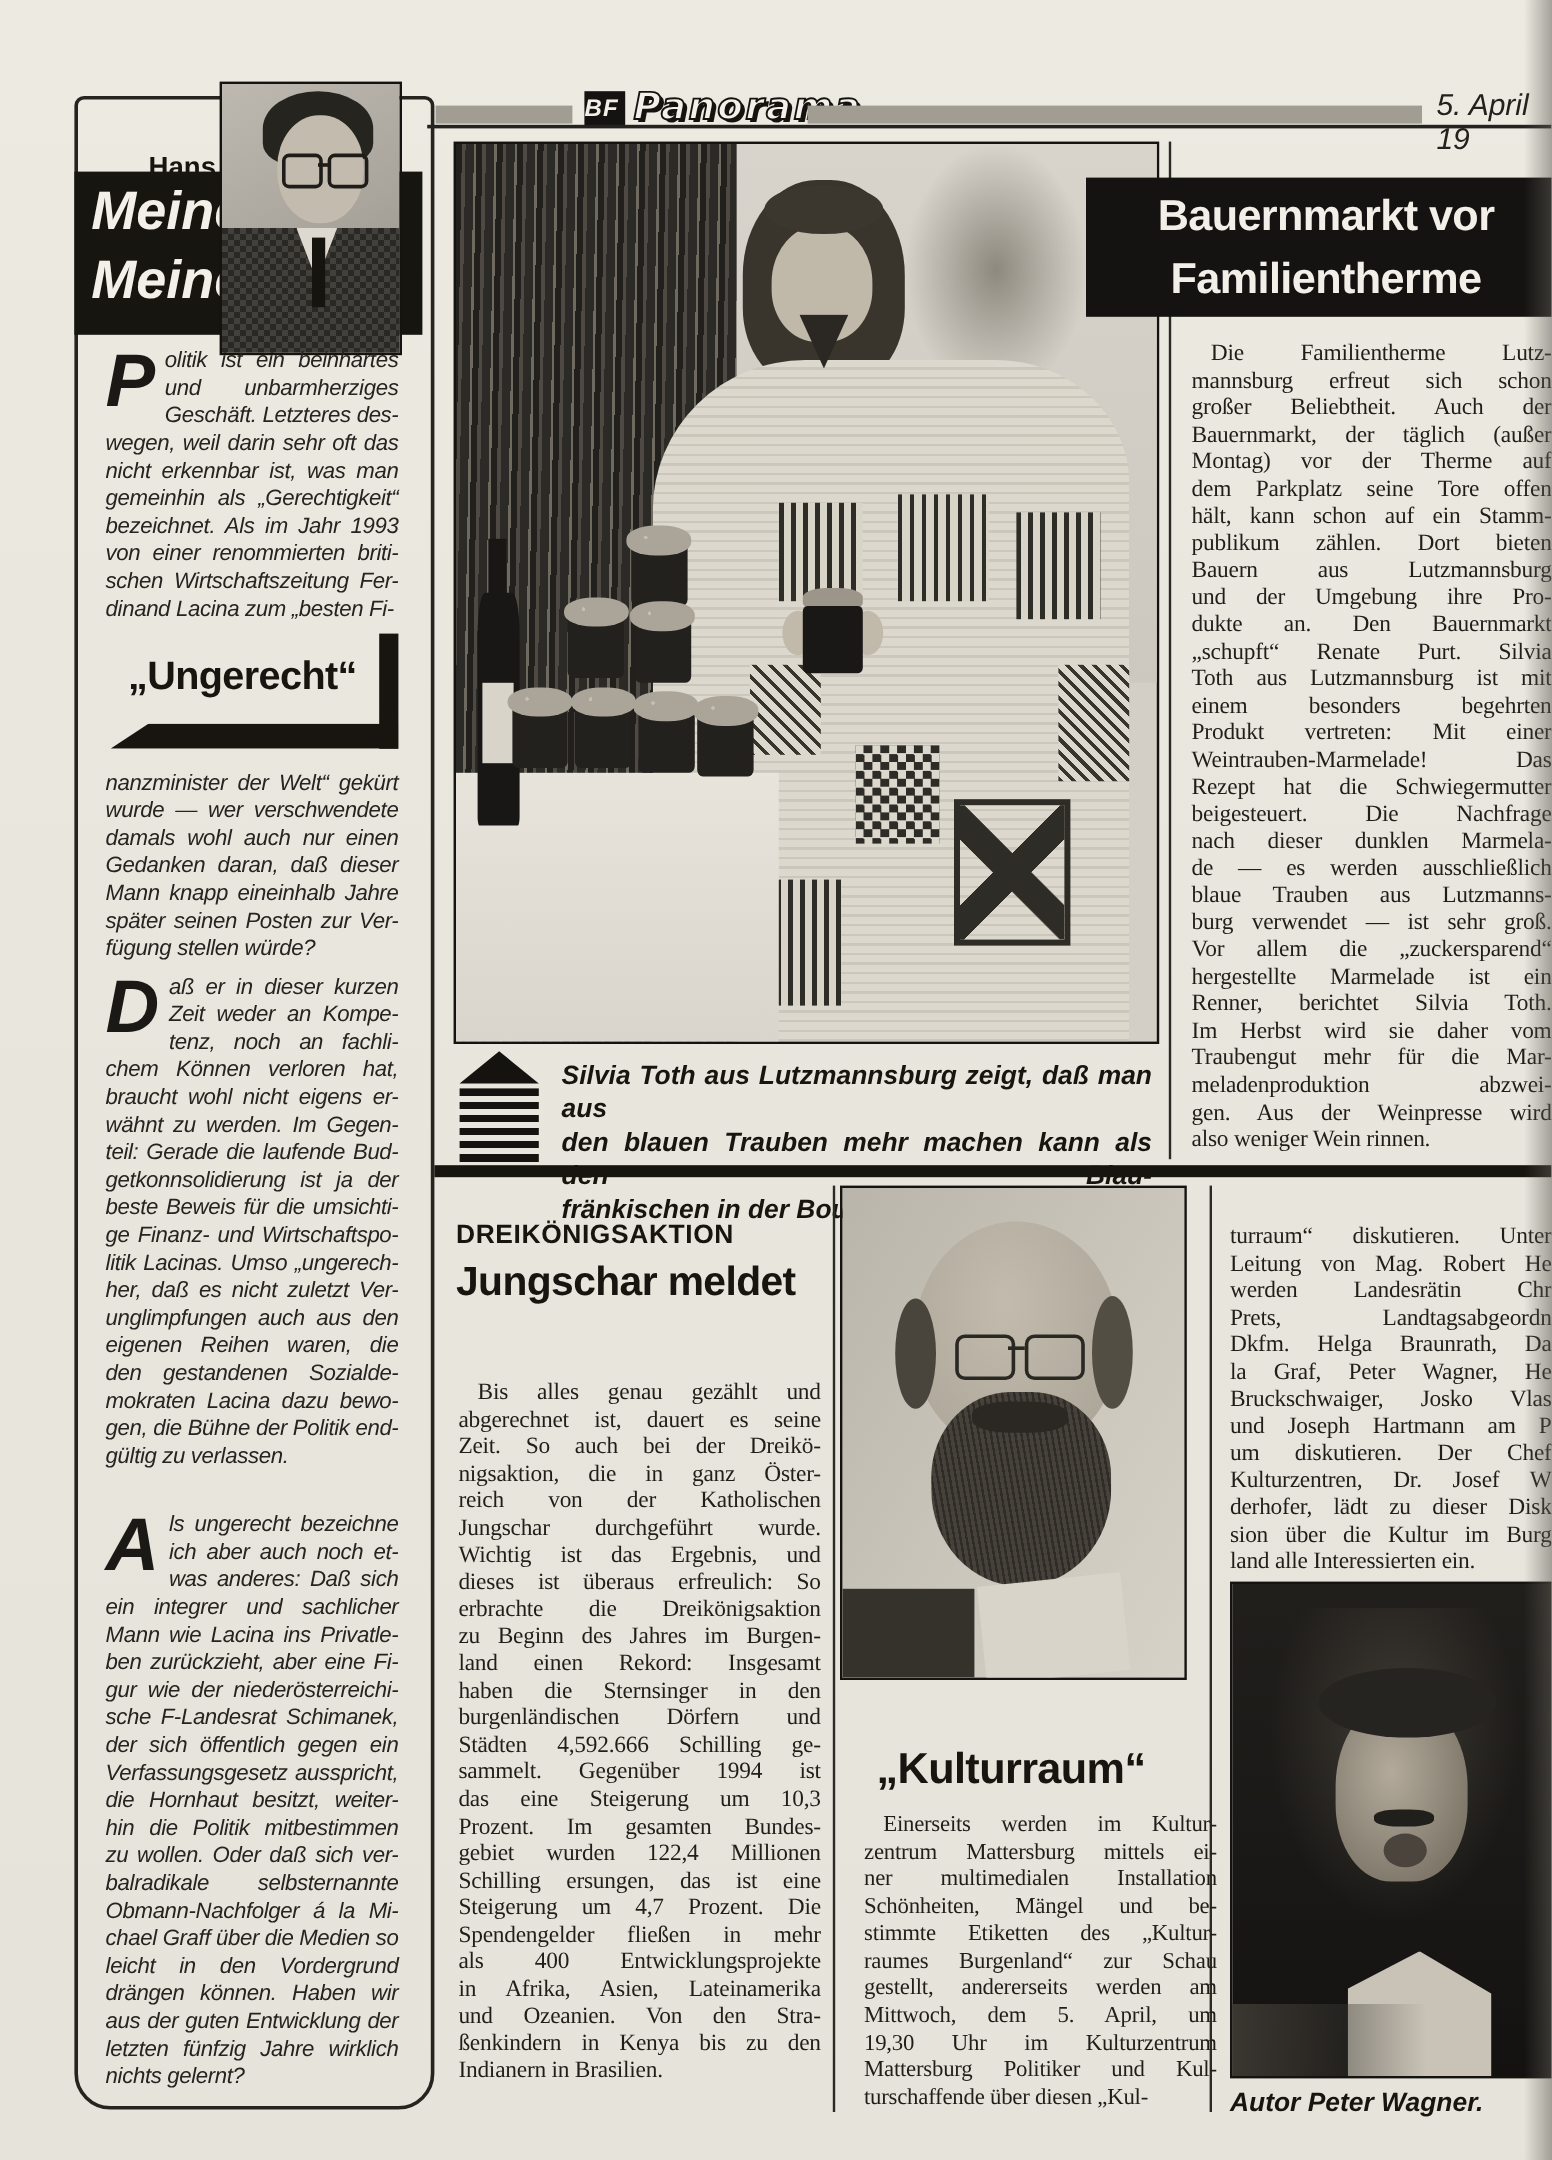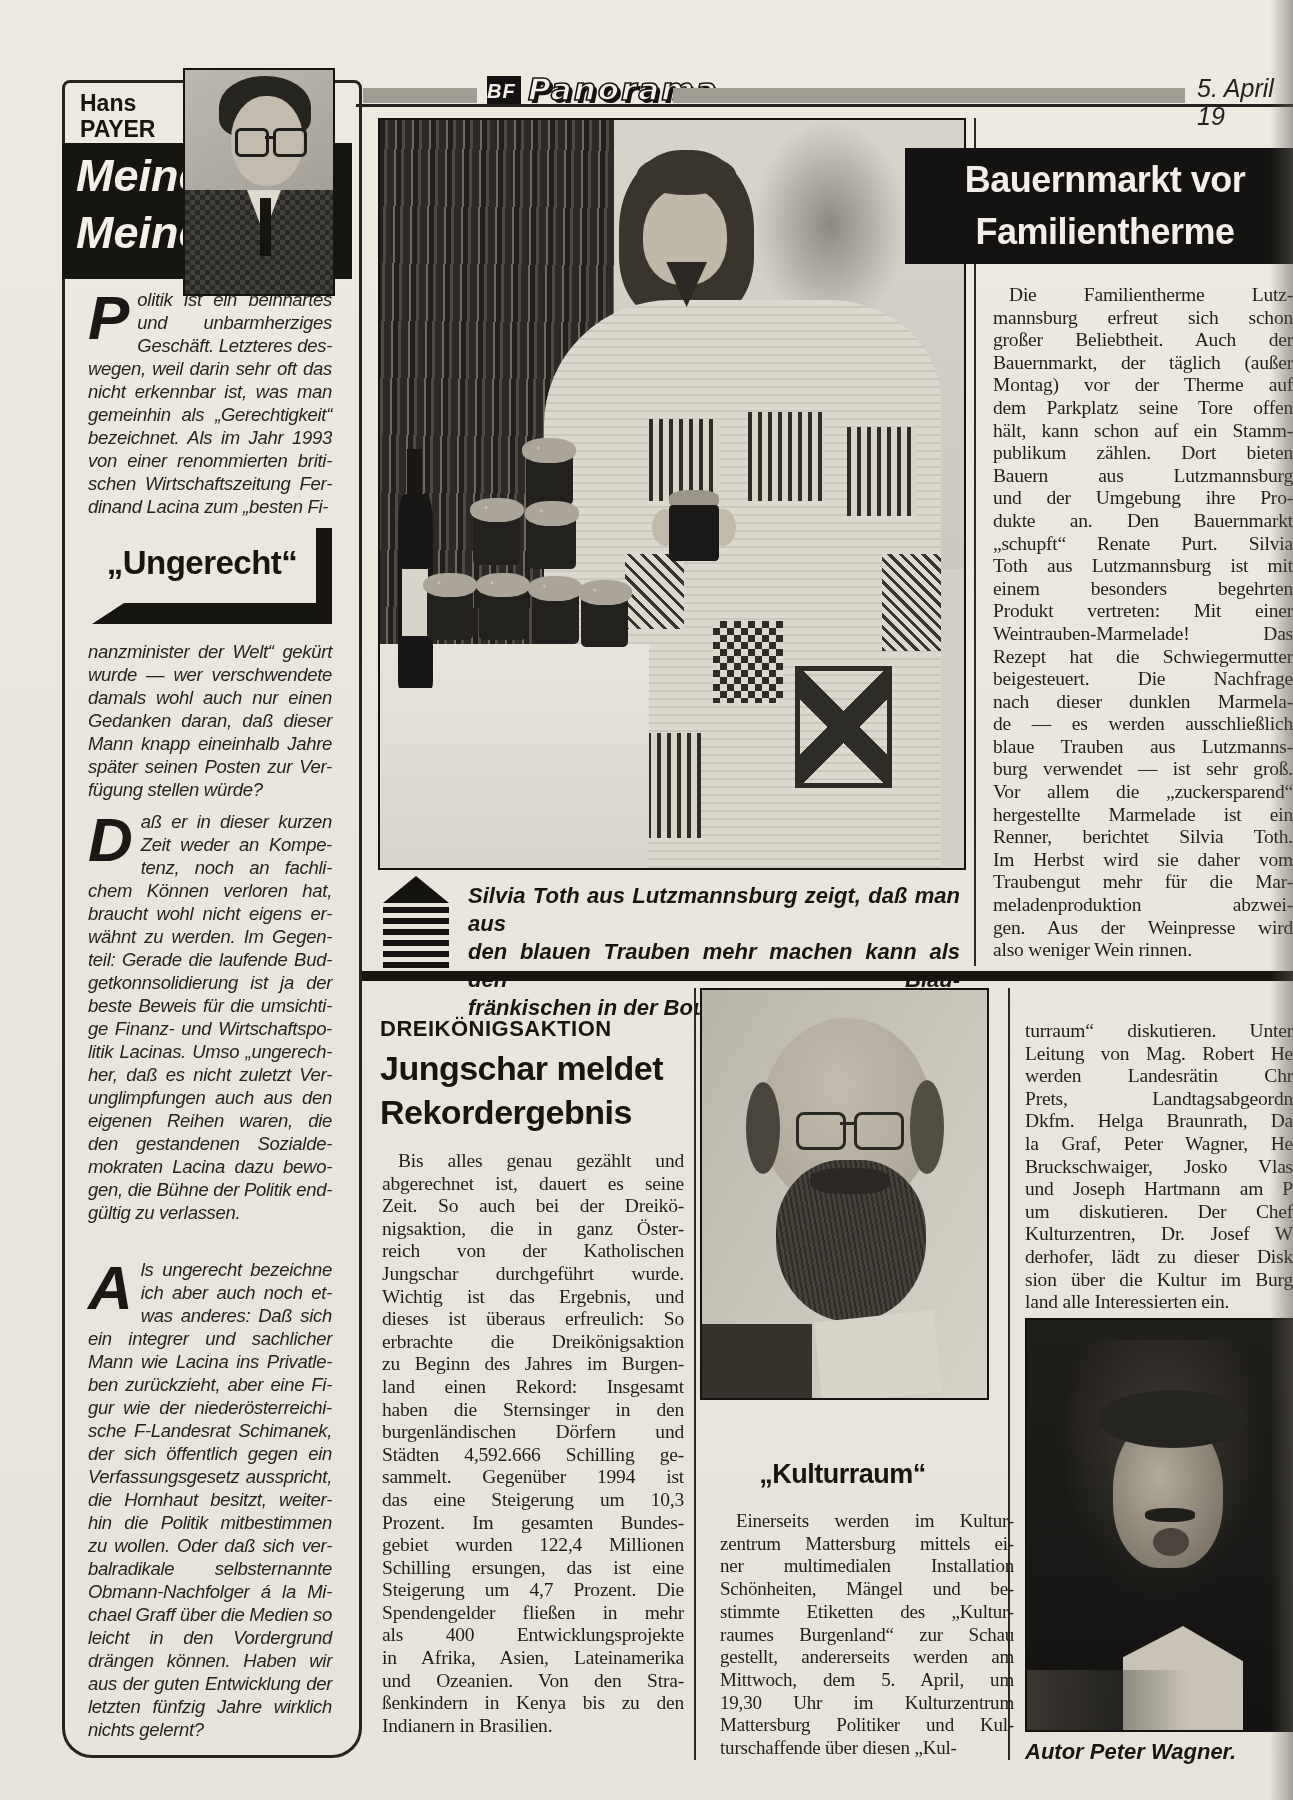--- a/index.html
+++ b/index.html
@@ -25,21 +25,21 @@
   .cap{float:left;font:italic 900 62px/54px "Liberation Sans",sans-serif;margin:3px 8px 2px 0;color:#1b1915;}
   .headline{font:900 33px/38px "Liberation Sans",sans-serif;text-align:center;letter-spacing:-0.5px;color:#17150f;}
   .kicker{font:800 22px/26px "Liberation Sans",sans-serif;text-align:left;letter-spacing:0.5px;color:#17150f;}
   .bighead div{font:900 34px/44px "Liberation Sans",sans-serif;text-align:left;letter-spacing:-0.5px;color:#17150f;}
   .whitehead{background:#141311;}
   .whitehead div{font:800 36px/52px "Liberation Sans",sans-serif;text-align:center;color:#f2efe8;letter-spacing:-0.5px;}
   .photocap{font:italic 800 22px/28px "Liberation Sans",sans-serif;color:#17150f;}
   .divider{background:#2c2a25;width:2px;}
   
   .opbox{border:3px solid #26241f;border-radius:8px 8px 30px 30px;}
-  .author div{font:800 23px/26px "Liberation Sans",sans-serif;text-align:left;color:#17150f;}
+  .author div{font:800 23px/26px "Liberation Sans",sans-serif;text-align:right;color:#17150f;margin-top:36px;}
   .optitle div{font:italic 900 45px/57px "Liberation Sans",sans-serif;color:#f3f0e9;text-align:left;}
   .barblack{background:#17150f;}
   
   .photo{border:2px solid #15130f;overflow:hidden;}
   .photo *{position:absolute;}
   .jar{background:#23211d;border-radius:10%;}
   .jar::before{content:"";position:absolute;left:-8%;top:-20%;width:116%;height:44%;
                background:radial-gradient(circle at 30% 40%, #c4beb2 1.5px, #aaa499 1.6px);border-radius:45%;}
   .stripepatch{background:repeating-linear-gradient(90deg,#2e2c27 0 4px,#d9d4c8 4px 10px);}
   .edge-shadow{background:linear-gradient(90deg,rgba(110,106,98,0),rgba(95,92,85,0.5));z-index:60;}
@@ -260,21 +260,20 @@
       <div>um diskutieren. Der Chef</div>
       <div>Kulturzentren, Dr. Josef W</div>
       <div>derhofer, lädt zu dieser Disk</div>
       <div>sion über die Kultur im Burg</div>
       <div>land alle Interessierten ein.</div>
     </div>
 
   <div class="abs kicker" style="left:380px;top:1016px;width:308px;">DREIKÖNIGSAKTION</div>
   <div class="abs bighead" style="left:380px;top:1046px;width:308px;">
       <div>Jungschar meldet</div>
-      <div>Rekordergebnis</div>
     </div>
   <div class="abs lines serif indent" style="left:382px;top:1150px;width:302px;">
       <div>Bis alles genau gezählt und</div>
       <div>abgerechnet ist, dauert es seine</div>
       <div>Zeit. So auch bei der Dreikö-</div>
       <div>nigsaktion, die in ganz Öster-</div>
       <div>reich von der Katholischen</div>
       <div>Jungschar durchgeführt wurde.</div>
       <div>Wichtig ist das Ergebnis, und</div>
       <div>dieses ist überaus erfreulich: So</div>
@@ -304,21 +303,21 @@
     <div style="left:208px;top:90px;width:34px;height:94px;background:#534e44;border-radius:50%;"></div>
     <div style="left:94px;top:122px;width:44px;height:32px;border:3px solid #2a2822;border-radius:8px;"></div>
     <div style="left:152px;top:122px;width:44px;height:32px;border:3px solid #2a2822;border-radius:8px;"></div>
     <div style="left:138px;top:132px;width:14px;height:3px;background:#2a2822;"></div>
     <div style="left:74px;top:170px;width:150px;height:162px;background:#46413a;background-image:repeating-linear-gradient(80deg,rgba(25,23,20,0.5) 0 2px,rgba(0,0,0,0) 2px 5px);border-radius:44% 44% 50% 50%;"></div>
     <div style="left:108px;top:178px;width:80px;height:26px;background:#2b2823;border-radius:40%;"></div>
     <div style="left:0;top:334px;width:110px;height:74px;background:#35322c;"></div>
     <div style="left:116px;top:326px;width:120px;height:82px;background:#d8d4ca;transform:rotate(-6deg);"></div>
   </div>
 
-  <div class="abs headline" style="left:700px;top:1455px;width:285px;font-size:27px;">„Kulturraum“</div>
+  <div class="abs headline" style="left:700px;top:1455px;width:285px;font-size:36px;">„Kulturraum“</div>
   <div class="abs lines serif2 indent" style="left:700px;top:1510px;width:294px;margin-left:20px;">
       <div>Einerseits werden im Kultur-</div>
       <div>zentrum Mattersburg mittels ei-</div>
       <div>ner multimedialen Installation</div>
       <div>Schönheiten, Mängel und be-</div>
       <div>stimmte Etiketten des „Kultur-</div>
       <div>raumes Burgenland“ zur Schau</div>
       <div>gestellt, andererseits werden am</div>
       <div>Mittwoch, dem 5. April, um</div>
       <div>19,30 Uhr im Kulturzentrum</div>

